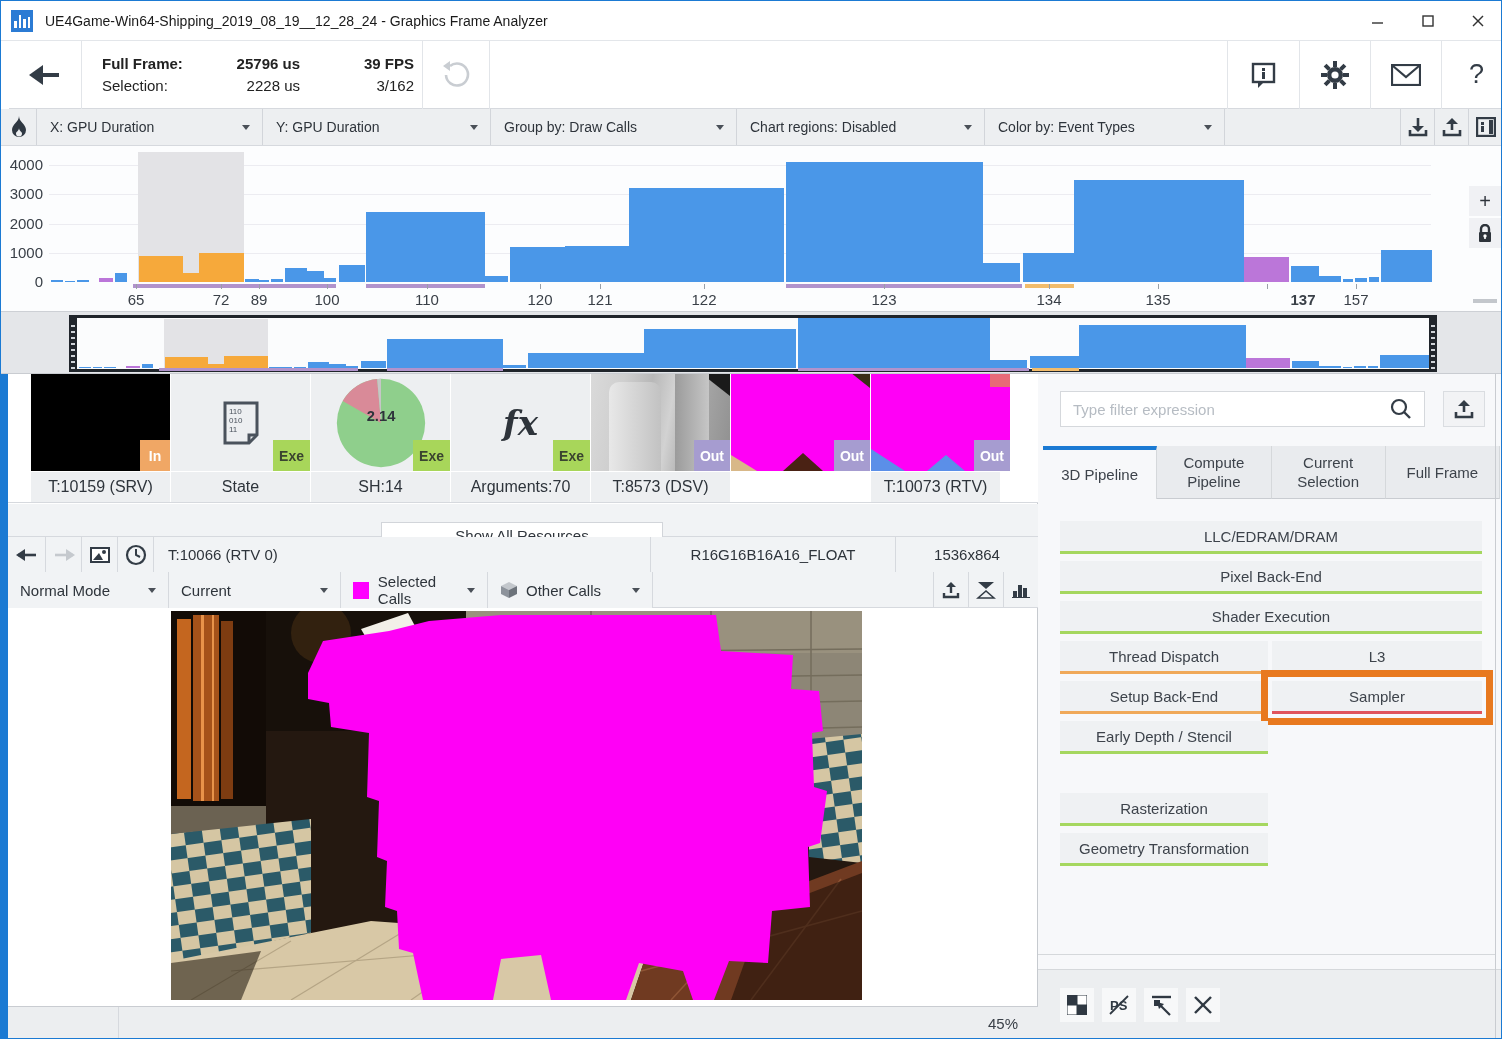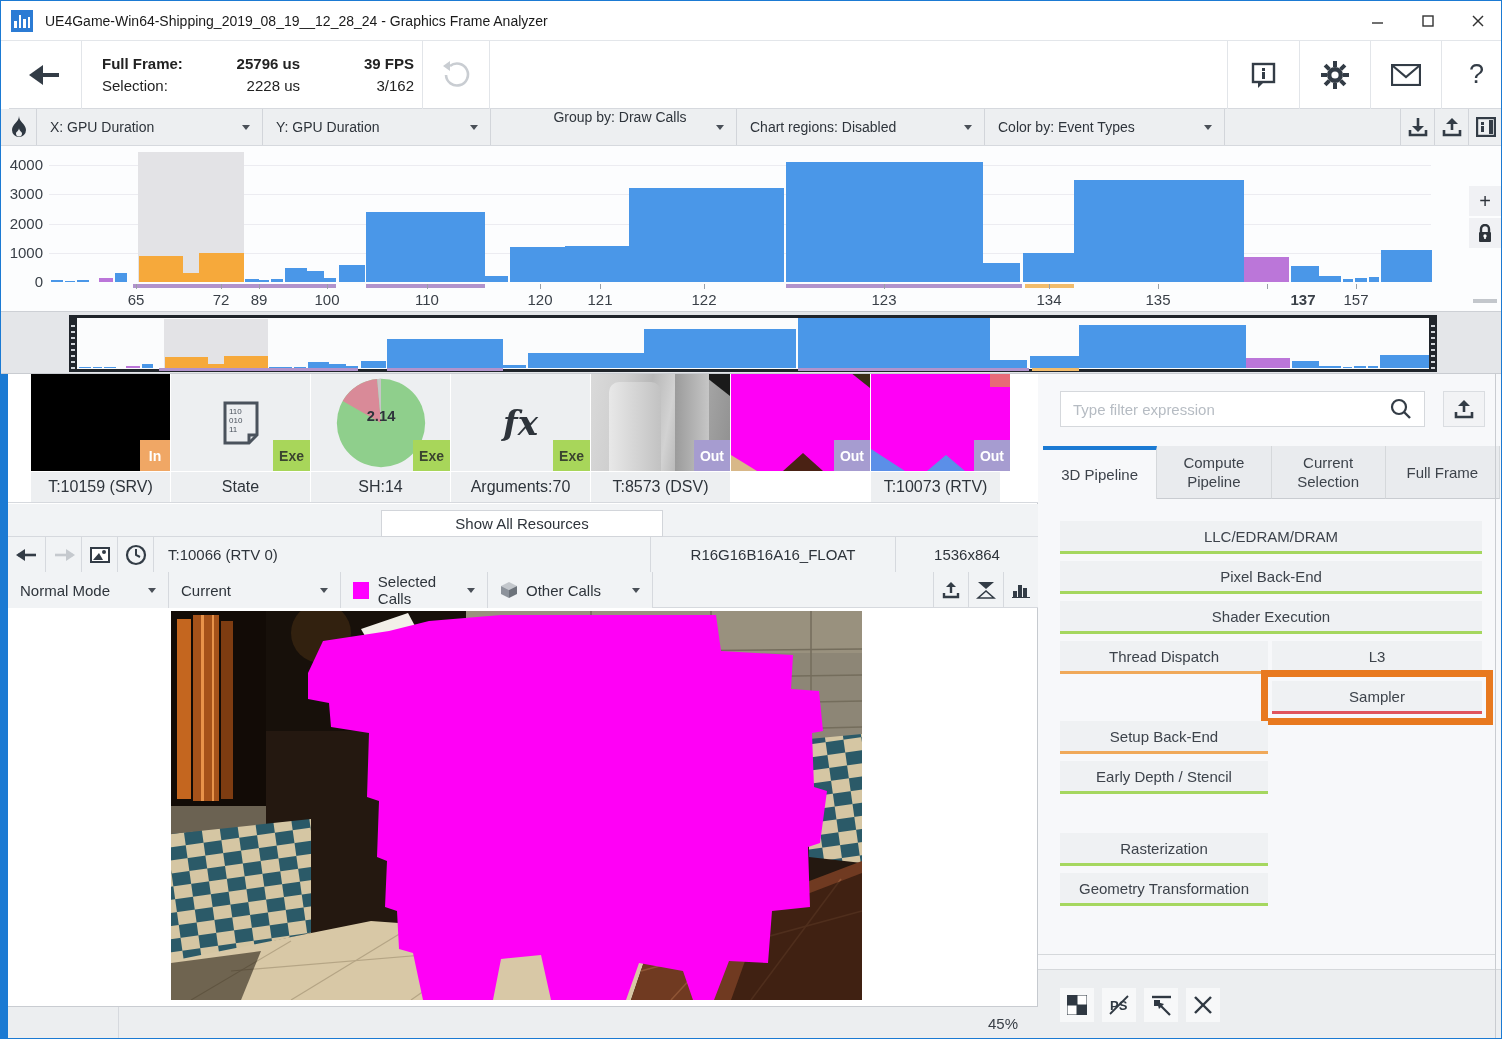--- a/index.html
+++ b/index.html
@@ -48,21 +48,21 @@
   #res-row{position:absolute;left:0;top:0;width:1030px;height:129px;background:#fff;border-bottom:1px solid #d6d9de;}
   .res-cell{position:absolute;top:0;height:97px;background:#edeff1;overflow:hidden;}
   .res-label{position:absolute;top:97px;height:31px;background:#edeff1;font-size:16px;color:#2e343b;display:flex;align-items:center;justify-content:center;border-top:1px solid #fff;}
   .res-label.sel{background:#d946ef;margin-top:32px;}
   .badge{position:absolute;right:0;bottom:0;min-width:30px;height:31px;padding:0 6px;display:flex;align-items:center;justify-content:center;font-size:14px;font-weight:bold;}
   .badge.in{background:#f0a765;color:#fff;}
   .badge.exe{background:#a8d65a;color:#3a4430;}
   .badge.out{background:#a69cd0;color:#fff;}
   
   #showall-row{position:absolute;left:0;top:130px;width:1030px;height:33px;background:#f1f3f5;border-bottom:1px solid #d6d9de;}
-  #showall-btn{position:absolute;left:373px;top:6px;width:282px;height:27px;background:#fff;border:1px solid #d2d5da;font-size:15px;color:#2e343b;display:flex;align-items:center;justify-content:center;}
+  #showall-btn{position:absolute;left:373px;top:18px;width:282px;height:27px;background:#fff;border:1px solid #d2d5da;font-size:15px;color:#2e343b;display:flex;align-items:center;justify-content:center;}
   
   #nav-row{position:absolute;left:0;top:163px;width:1030px;height:35px;background:#f1f3f5;border-bottom:1px solid #d6d9de;display:flex;}
   .nav-cell{height:35px;border-right:1px solid #d6d9de;display:flex;align-items:center;justify-content:center;background:#f1f3f5;}
   #res-name-cell{width:497px;justify-content:flex-start;padding-left:14px;font-size:15px;color:#2e343b;}
   #fmt-cell{width:245px;font-size:15px;color:#2e343b;}
   #size-cell{width:142px;font-size:15px;color:#2e343b;border-right:none;}
   
   #ctrl-row{position:absolute;left:0;top:198px;width:1030px;height:36px;background:#f1f3f5;border-bottom:1px solid #d6d9de;display:flex;}
   .ctrl{height:36px;background:#f1f3f5;border-right:1px solid #d6d9de;display:flex;align-items:center;font-size:15px;color:#2e343b;padding-left:12px;}
   .swatch{width:17px;height:17px;background:#ff00ff;margin-right:9px;}
@@ -204,21 +204,21 @@
         </svg>
     </div>
     <div class="cell dd" style="width:226px;">
         <span>X: GPU Duration</span>
         <span class="caret"></span>
       </div>
     <div class="cell dd" style="width:228px;">
         <span>Y: GPU Duration</span>
         <span class="caret"></span>
       </div>
-    <div class="cell dd" style="width:246px;flex-direction:column;">
+    <div class="cell dd" style="width:246px;">
         <span>Group by: Draw Calls</span>
         <span class="caret"></span>
       </div>
     <div class="cell dd" style="width:248px;">
         <span>Chart regions: Disabled</span>
         <span class="caret"></span>
       </div>
     <div class="cell dd" style="width:240px;">
         <span>Color by: Event Types</span>
         <span class="caret"></span>
@@ -597,22 +597,22 @@
         <div class="tab">Compute Pipeline</div>
         <div class="tab">Current Selection</div>
         <div class="tab">Full Frame</div>
       </div>
     <div id="metrics">
         <div class="metric u-green full">LLC/EDRAM/DRAM</div>
         <div class="metric u-green full">Pixel Back-End</div>
         <div class="metric u-green full">Shader Execution</div>
         <div class="metric u-orange" style="grid-column: 1;">Thread Dispatch</div>
         <div class="metric u-green" style="grid-column: 2;">L3</div>
+        <div class="metric u-orange" style="grid-column: 1;">Setup Back-End</div>
         <div class="metric u-red hl" style="grid-column: 2;">Sampler</div>
-        <div class="metric u-orange" style="grid-column: 1;">Setup Back-End</div>
         <div class="metric u-green" style="grid-column: 1;">Early Depth / Stencil</div>
         <div class="metric u-green" style="grid-column: 1; margin-top: 32px;">Rasterization</div>
         <div class="metric u-green" style="grid-column: 1;">Geometry Transformation</div>
       </div>
     <div id="panel-divider"></div>
 
     <div id="panel-bottom">
       <div class="pb-btn">
           <svg width="20" height="20">
             <rect width="10" height="10" fill="#2f3842"></rect>

